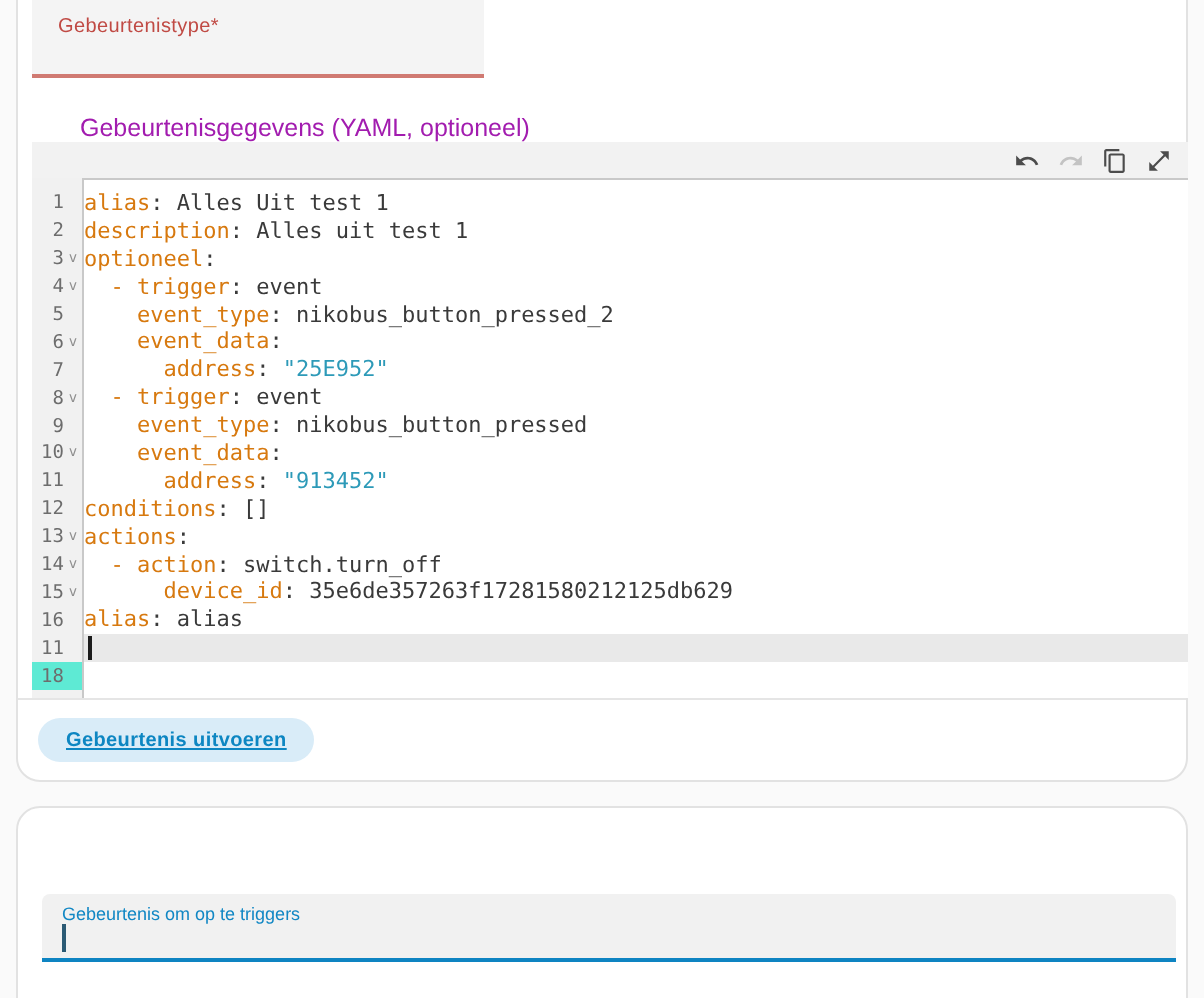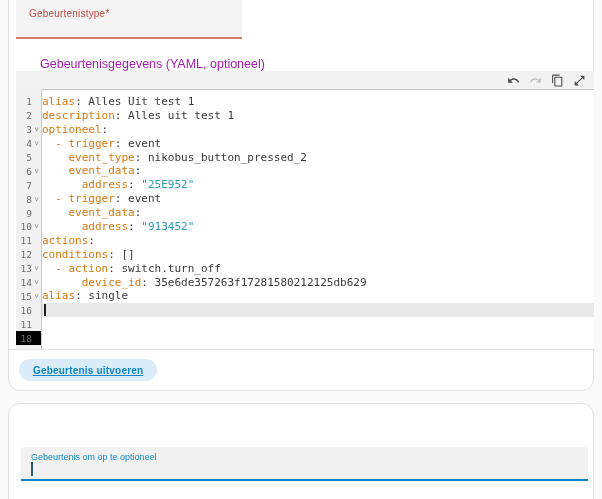--- a/index.html
+++ b/index.html
@@ -22,21 +22,21 @@
   #editor{position:absolute;left:7px;top:84px;width:578px;height:278px;background:#f2f2f2;}
   #editor-toolbar{height:18px;display:flex;justify-content:flex-end;align-items:center;gap:9px;padding-right:8px;}
   .ticon{width:13px;height:13px;display:block;cursor:pointer;}
   .ticon svg{width:13px;height:13px;fill:#4c4c4c;display:block;}
   .ticon.disabled svg{fill:#c3c3c3;}
   #editor-content{display:flex;height:260px;}
   #editor-gutter{width:26px;background:#f1f1f1;border-right:1px solid #c9c9c9;padding-top:6px;box-sizing:border-box;}
   .gutter-row{height:13.9px;display:flex;align-items:center;font-family:"DejaVu Sans Mono",monospace;}
   .gutter-row .lnum{flex:1;text-align:right;font-size:9.5px;color:#6d6d6d;}
   .gutter-row .fold{width:9px;text-align:center;font-size:7px;color:#8f8f8f;line-height:1;cursor:pointer;}
-  .gutter-row.active{background:#000000;}
+  .gutter-row.active{background:#5eead4;}
   #editor-code{flex:1;background:#ffffff;border-top:1px solid #c9c9c9;padding-top:5px;overflow:hidden;cursor:text;}
   .code-row{height:13.9px;font:11px/13.9px "DejaVu Sans Mono",monospace;white-space:pre;padding-left:0;color:#3a3a3a;position:relative;}
   .code-row.active{background:#e9e9e9;}
   .caret{position:absolute;left:2px;top:1px;width:1.5px;height:12px;background:#1c1c1c;}
   .tk-key{color:#d7790f;}
   .tk-str{color:#2d9ab8;}
   .tk-plain{color:#3a3a3a;}
 
   #divider1{position:absolute;left:0;top:362px;width:100%;height:1px;background:#e5e5e5;}
   #fire-btn{position:absolute;left:10px;top:372px;height:22px;padding:0 14px;border:none;border-radius:12px;
@@ -161,35 +161,36 @@
         </div>
       <div id="editor-code">
           <div class="code-row"><span class="tk-key">alias</span><span class="tk-plain">: Alles Uit test 1</span></div>
           <div class="code-row"><span class="tk-key">description</span><span class="tk-plain">: Alles uit test 1</span></div>
           <div class="code-row"><span class="tk-key">optioneel</span><span class="tk-plain">:</span></div>
           <div class="code-row"><span class="tk-plain">  </span><span class="tk-key">- trigger</span><span class="tk-plain">: event</span></div>
           <div class="code-row"><span class="tk-plain">    </span><span class="tk-key">event_type</span><span class="tk-plain">: nikobus_button_pressed_2</span></div>
           <div class="code-row"><span class="tk-plain">    </span><span class="tk-key">event_data</span><span class="tk-plain">:</span></div>
           <div class="code-row"><span class="tk-plain">      </span><span class="tk-key">address</span><span class="tk-plain">: </span><span class="tk-str">"25E952"</span></div>
           <div class="code-row"><span class="tk-plain">  </span><span class="tk-key">- trigger</span><span class="tk-plain">: event</span></div>
+          <div class="code-row"><span class="tk-plain">    </span><span class="tk-key">event_type</span><span class="tk-plain">: nikobus_button_pressed</span></div>
           <div class="code-row"><span class="tk-plain">    </span><span class="tk-key">event_data</span><span class="tk-plain">:</span></div>
           <div class="code-row"><span class="tk-plain">      </span><span class="tk-key">address</span><span class="tk-plain">: </span><span class="tk-str">"913452"</span></div>
+          <div class="code-row"><span class="tk-key">conditions</span><span class="tk-plain">: []</span></div>
           <div class="code-row"><span class="tk-key">actions</span><span class="tk-plain">:</span></div>
-          <div class="code-row"><span class="tk-key">conditions</span><span class="tk-plain">: []</span></div>
           <div class="code-row"><span class="tk-plain">  </span><span class="tk-key">- action</span><span class="tk-plain">: switch.turn_off</span></div>
           <div class="code-row"><span class="tk-plain">      </span><span class="tk-key">device_id</span><span class="tk-plain">: 35e6de357263f17281580212125db629</span></div>
-          <div class="code-row"><span class="tk-key">alias</span><span class="tk-plain">: single</span></div>
+          <div class="code-row"><span class="tk-key">alias</span><span class="tk-plain">: alias</span></div>
           <div class="code-row active"><span class="caret"></span></div>
         </div>
     </div>
   </div>
 
   <div id="divider1"></div>
 
   <button id="fire-btn">Gebeurtenis uitvoeren</button>
 </div>
 
 <div class="card" id="card-listen">
   <div id="subscribe-field">
-    <span class="flabel">Gebeurtenis om op te optioneel</span>
+    <span class="flabel">Gebeurtenis om op te triggers</span>
     <span class="caret2"></span>
   </div>
 </div>
 
 </body></html>

